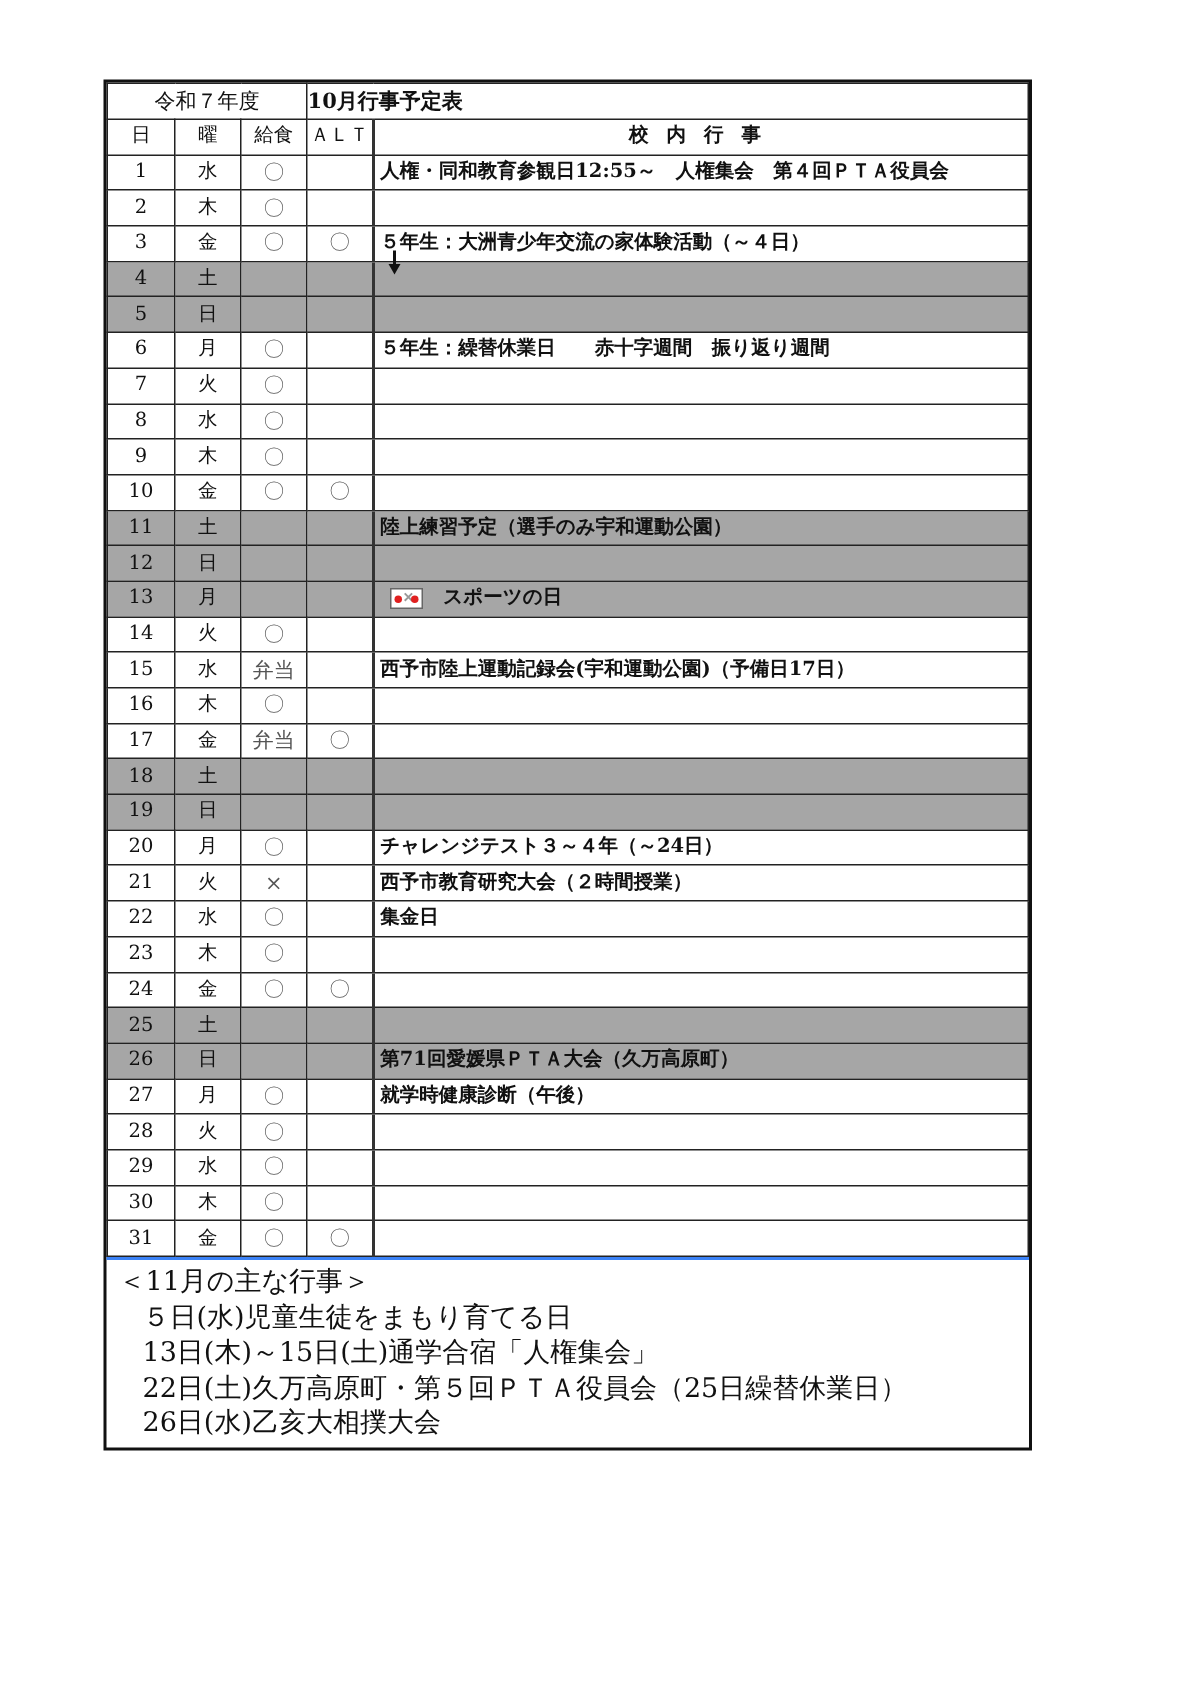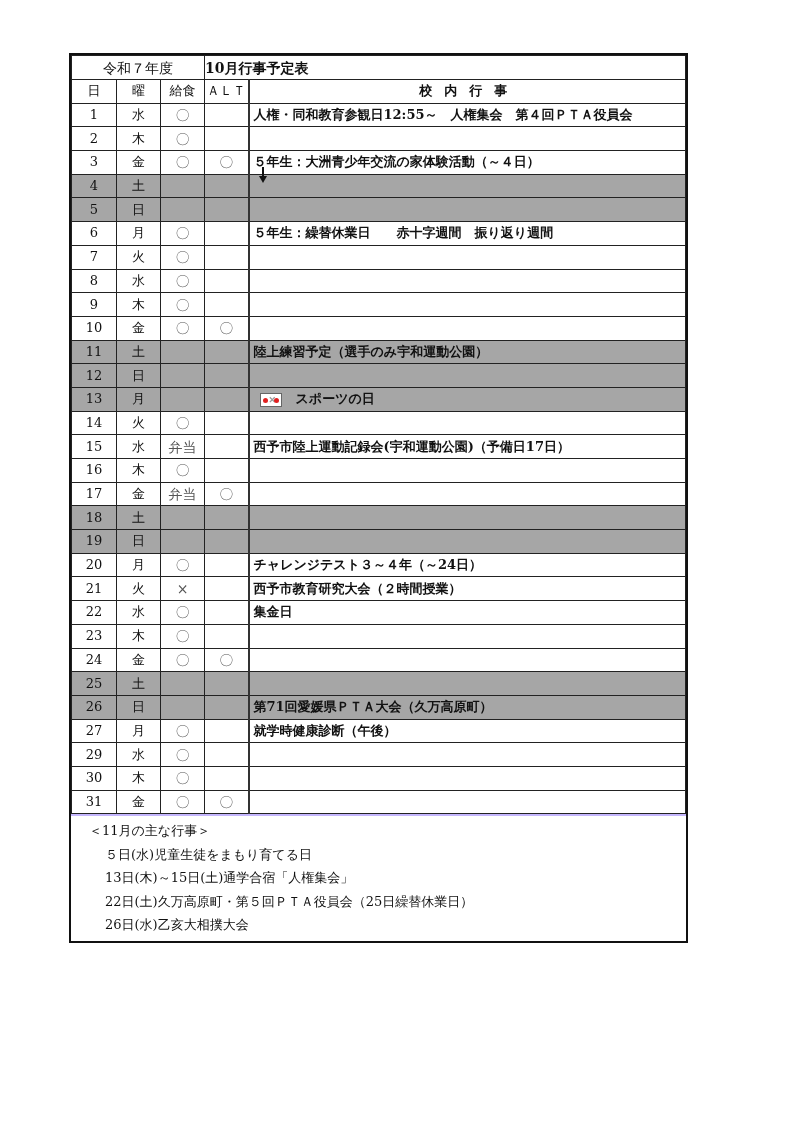--- a/index.html
+++ b/index.html
@@ -8,21 +8,21 @@
   table { border-collapse: collapse; width: 100%; table-layout: fixed; border-radius: 21px; }
   td { border: 1px solid #222; padding: 0; height: 22.7px; font-size: 13px; line-height: 22px; white-space: nowrap; overflow: hidden; }
   td.c { text-align: center; }
   td.ev { padding-left: 4px; border-left: 2px solid #333; font-weight: bold; }
   tr.title td { height: 23px; font-size: 14px; }
   tr.title td.ttl { font-weight: bold; }
   tr.hdr td { font-size: 13px; }
   tr.hdr td.hdr-ev { letter-spacing: 12px; text-align: center; }
   tr.shade td { background: #a6a6a6; }
   .mark { color: #555; font-size: 14px; }
-  .notes { border-top: 2px solid #c4b5fd; padding: 3px 0 4px 18px; font-size: 13px; }
+  .notes { border-top: 2px solid #3b82f6; padding: 3px 0 4px 8px; font-size: 18px; }
   .notes div { height: 23.5px; line-height: 23px; white-space: nowrap; }
   .notes .ind { padding-left: 16px; }
   .flag { display: inline-block; width: 22px; height: 14px; border: 1px solid #666; background: #fff; vertical-align: middle; margin: 0 14px 0 6px; position: relative; box-sizing: border-box; }
   .flag::before, .flag::after { content: ""; position: absolute; top: 4px; width: 5px; height: 5px; border-radius: 50%; background: #e02020; }
   .flag::before { left: 2px; } .flag::after { right: 2px; }
   .flag span { position: absolute; left: 8px; top: 0; font-size: 9px; line-height: 12px; color: #999; }
   .arrow { position: absolute; left: 263px; top: 167px; width: 0; height: 0; }
   .arrow .shaft { position: absolute; left: -1px; top: 0; width: 2px; height: 10px; background: #111; }
   .arrow .head { position: absolute; left: -4px; top: 9px; border-left: 4px solid transparent; border-right: 4px solid transparent; border-top: 7px solid #111; }
 </style>
@@ -233,20 +233,27 @@
           <td class="ev">第71回愛媛県ＰＴＡ大会（久万高原町）</td>
         </tr>
         <tr>
           <td class="c">27</td>
           <td class="c">月</td>
           <td class="c mark">〇</td>
           <td class="c mark"></td>
           <td class="ev">就学時健康診断（午後）</td>
         </tr>
         <tr>
+          <td class="c">28</td>
+          <td class="c">火</td>
+          <td class="c mark">〇</td>
+          <td class="c mark"></td>
+          <td class="ev"></td>
+        </tr>
+        <tr>
           <td class="c">29</td>
           <td class="c">水</td>
           <td class="c mark">〇</td>
           <td class="c mark"></td>
           <td class="ev"></td>
         </tr>
         <tr>
           <td class="c">30</td>
           <td class="c">木</td>
           <td class="c mark">〇</td>

